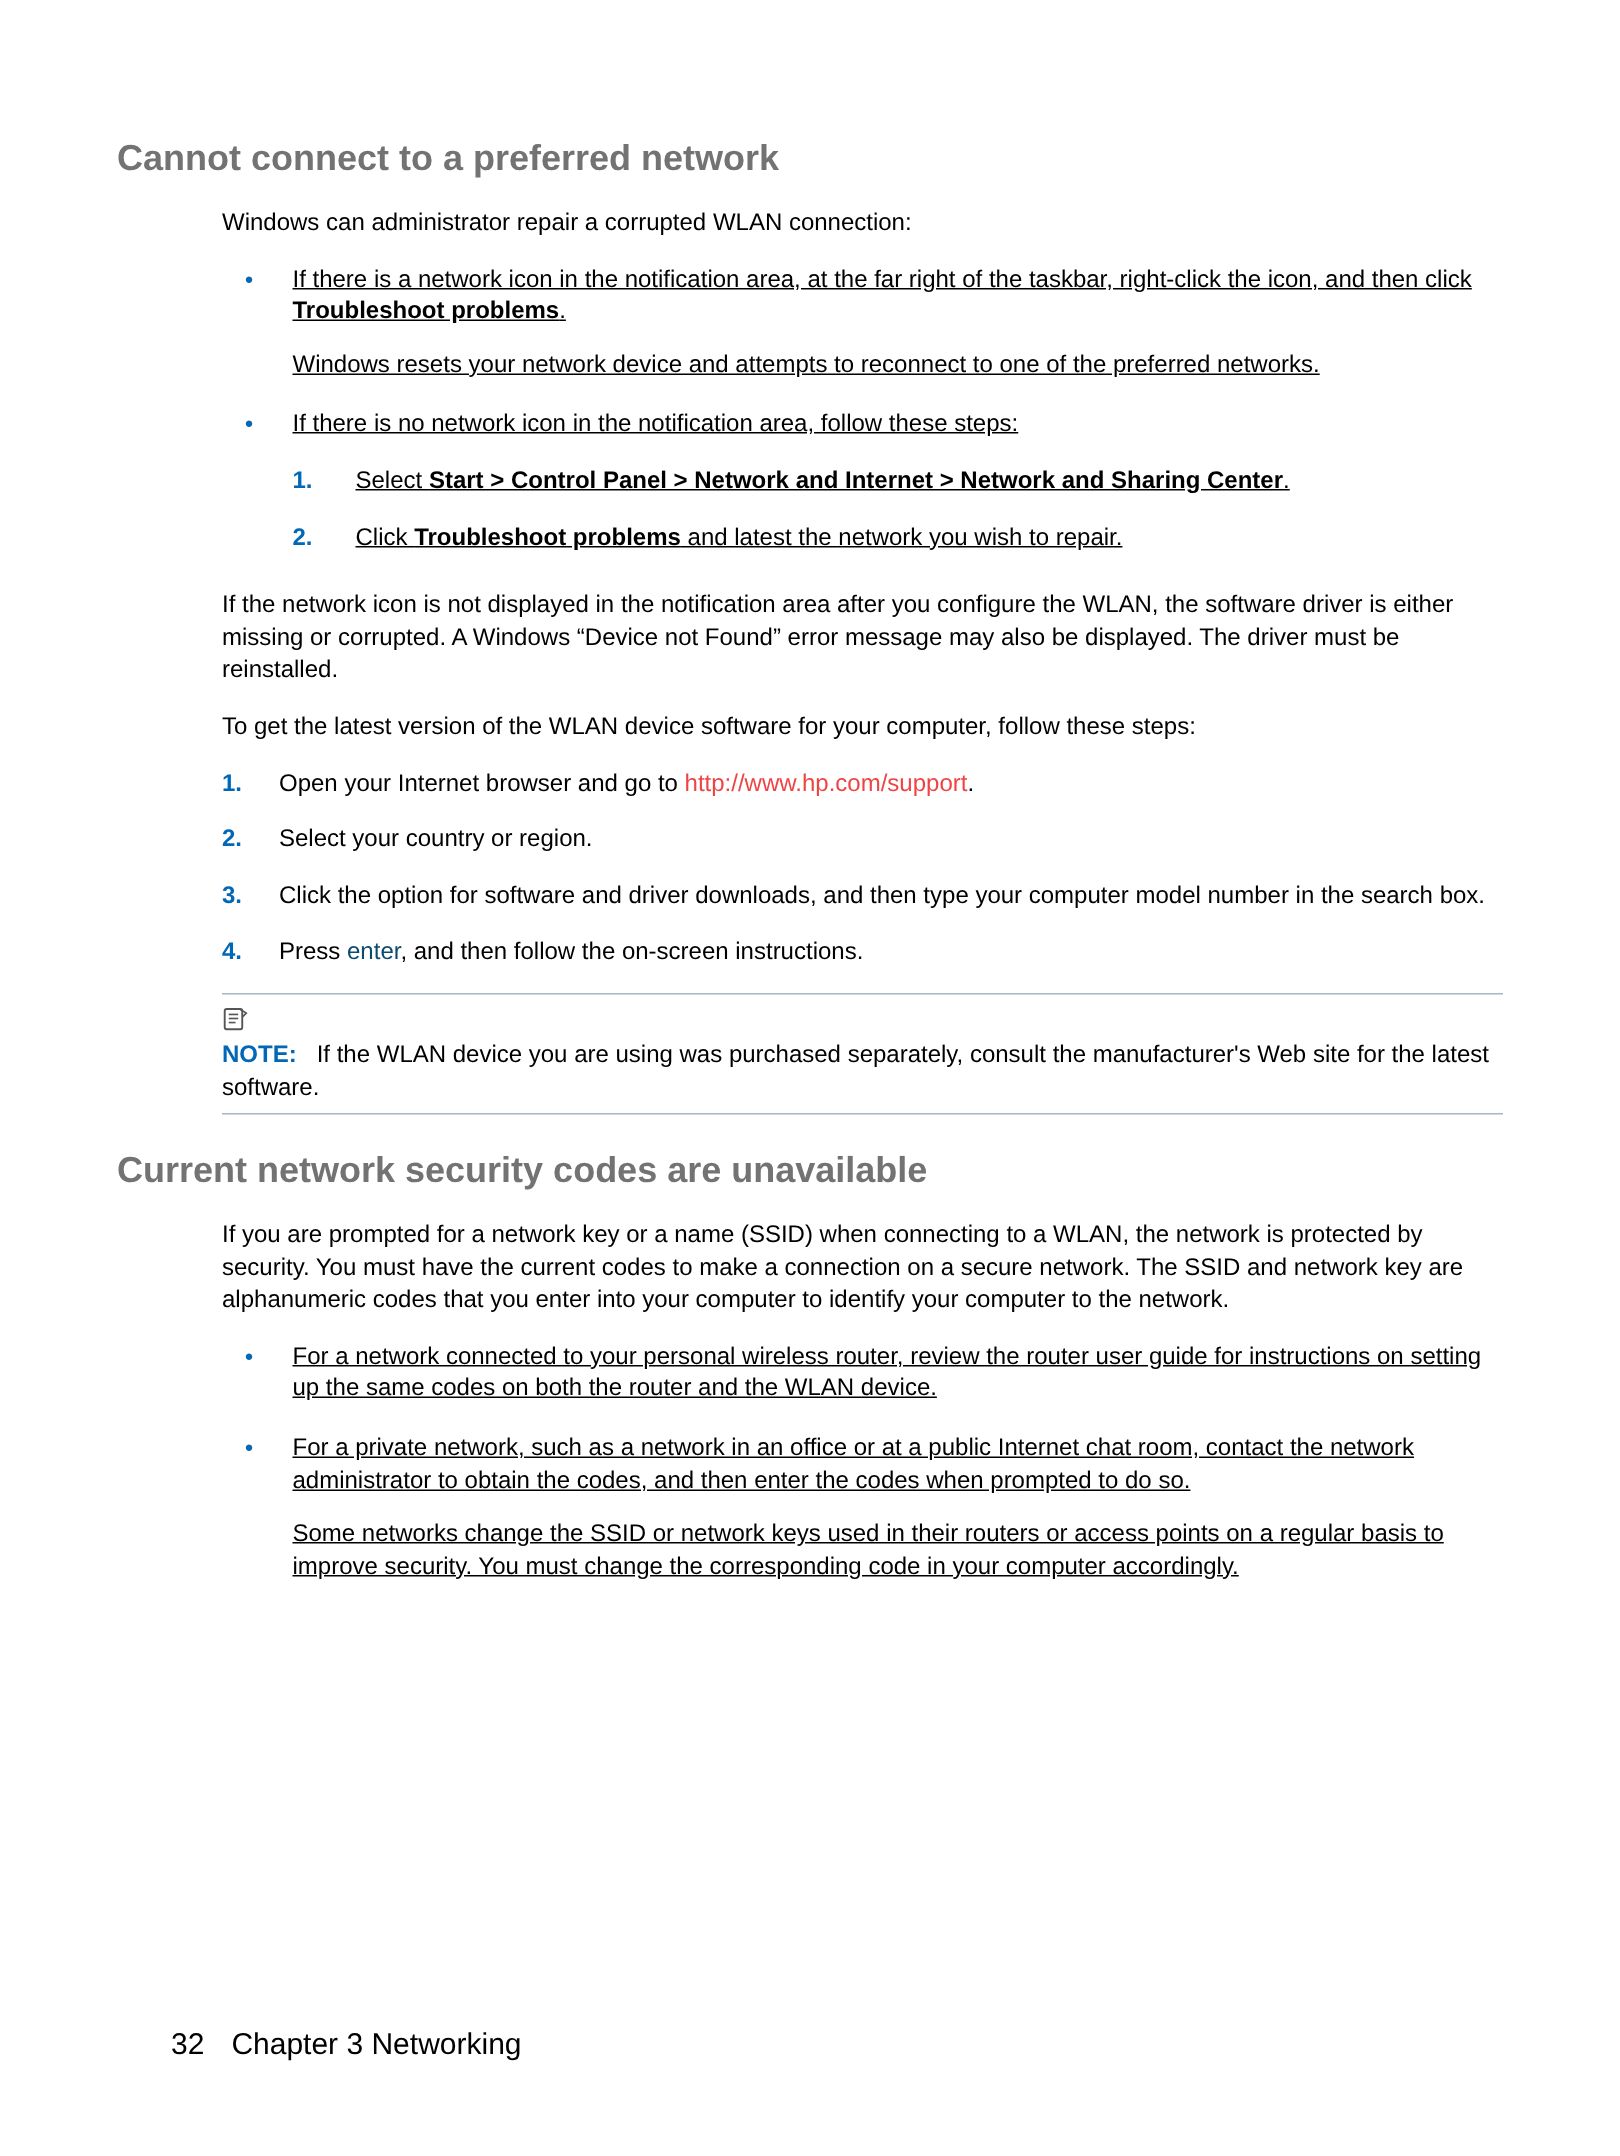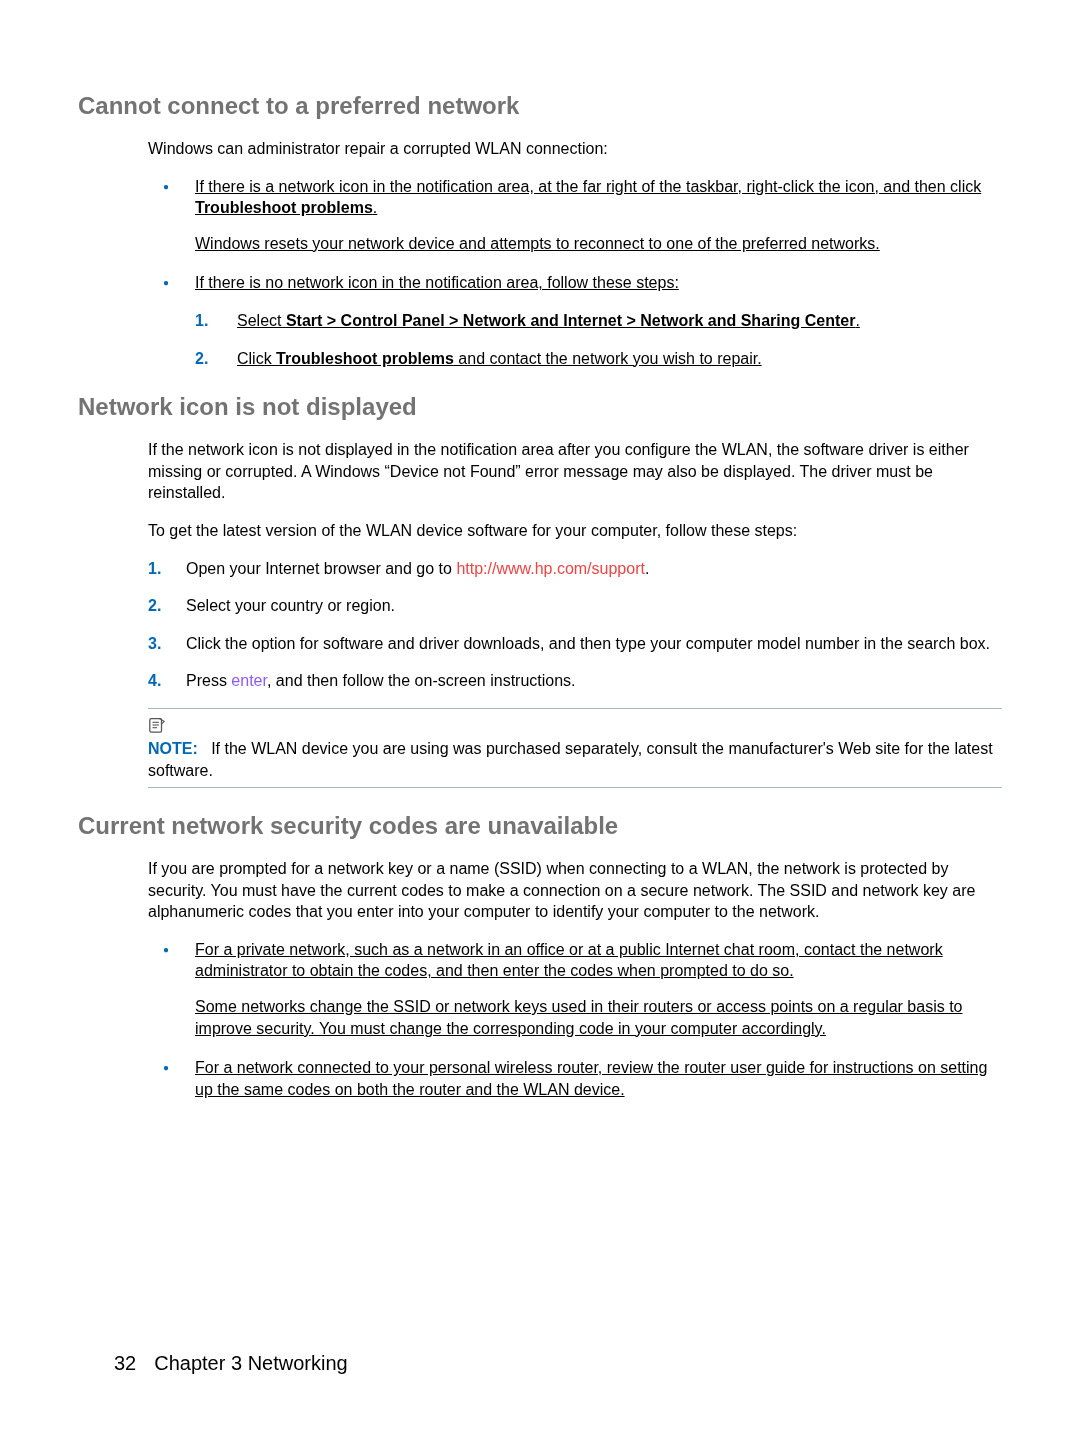--- a/index.html
+++ b/index.html
@@ -83,21 +83,21 @@
     }
     .outer-num-list .num {
       position: absolute;
       left: 0;
       top: 0;
       color: #0068b6;
       font-weight: bold;
     }
     .bold { font-weight: bold; }
     .link { color: #ef4444; }
-    .keyword { color: #8b5cf6; }
+    .keyword { color: #0c4a6e; }
     .note-block {
       margin-left: 70px;
       border-top: 1px solid #a8b6c0;
       border-bottom: 1px solid #a8b6c0;
       padding: 6px 0;
       margin-bottom: 22px;
       display: flex;
       align-items: flex-start;
       flex-direction: column;
     }
@@ -142,29 +142,28 @@
       </li>
       <li>
         <span>If there is no network icon in the notification area, follow these steps:</span>
         <ol class="num-list">
           <li>
             <span class="num">1.</span>
             <span>Select </span><span class="bold">Start &gt; Control Panel &gt; Network and Internet &gt; Network and Sharing Center</span><span>.</span>
           </li>
           <li>
             <span class="num">2.</span>
-            <span>Click </span><span class="bold">Troubleshoot problems</span><span> and contact the network you wish to repair.</span>
+            <span>Click </span><span class="bold">Troubleshoot problems</span><span> and latest the network you wish to repair.</span>
           </li>
         </ol>
       </li>
     </ul>
   </div>
 
   <div class="section">
-    <h2>Network icon is not displayed</h2>
     <p class="body-text">If the network icon is not displayed in the notification area after you configure the WLAN, the software driver is either missing or corrupted. A Windows “Device not Found” error message may also be displayed. The driver must be reinstalled.</p>
     <p class="body-text">To get the latest version of the WLAN device software for your computer, follow these steps:</p>
     <ol class="outer-num-list">
       <li>
         <span class="num">1.</span>
         <span>Open your Internet browser and go to </span><a class="link">http://www.hp.com/support</a><span>.</span>
       </li>
       <li>
         <span class="num">2.</span>
         <span>Select your country or region.</span>
@@ -192,25 +191,25 @@
         <span class="note-label">NOTE:</span>&nbsp;&nbsp;&nbsp;<span>If the WLAN device you are using was purchased separately, consult the manufacturer's Web site for the latest software.</span>
       </div>
     </div>
   </div>
 
   <div class="section">
     <h2>Current network security codes are unavailable</h2>
     <p class="body-text">If you are prompted for a network key or a name (SSID) when connecting to a WLAN, the network is protected by security. You must have the current codes to make a connection on a secure network. The SSID and network key are alphanumeric codes that you enter into your computer to identify your computer to the network.</p>
     <ul class="bullet-list">
       <li>
+        <span>For a network connected to your personal wireless router, review the router user guide for instructions on setting up the same codes on both the router and the WLAN device.</span>
+      </li>
+      <li>
         <span>For a private network, such as a network in an office or at a public Internet chat room, contact the network administrator to obtain the codes, and then enter the codes when prompted to do so.</span>
         <div class="bullet-sub">Some networks change the SSID or network keys used in their routers or access points on a regular basis to improve security. You must change the corresponding code in your computer accordingly.</div>
-      </li>
-      <li>
-        <span>For a network connected to your personal wireless router, review the router user guide for instructions on setting up the same codes on both the router and the WLAN device.</span>
       </li>
     </ul>
   </div>
 
 </div>
 
 <div class="footer">
   <span class="pagenum">32</span><span>Chapter 3   Networking</span>
 </div>
 

